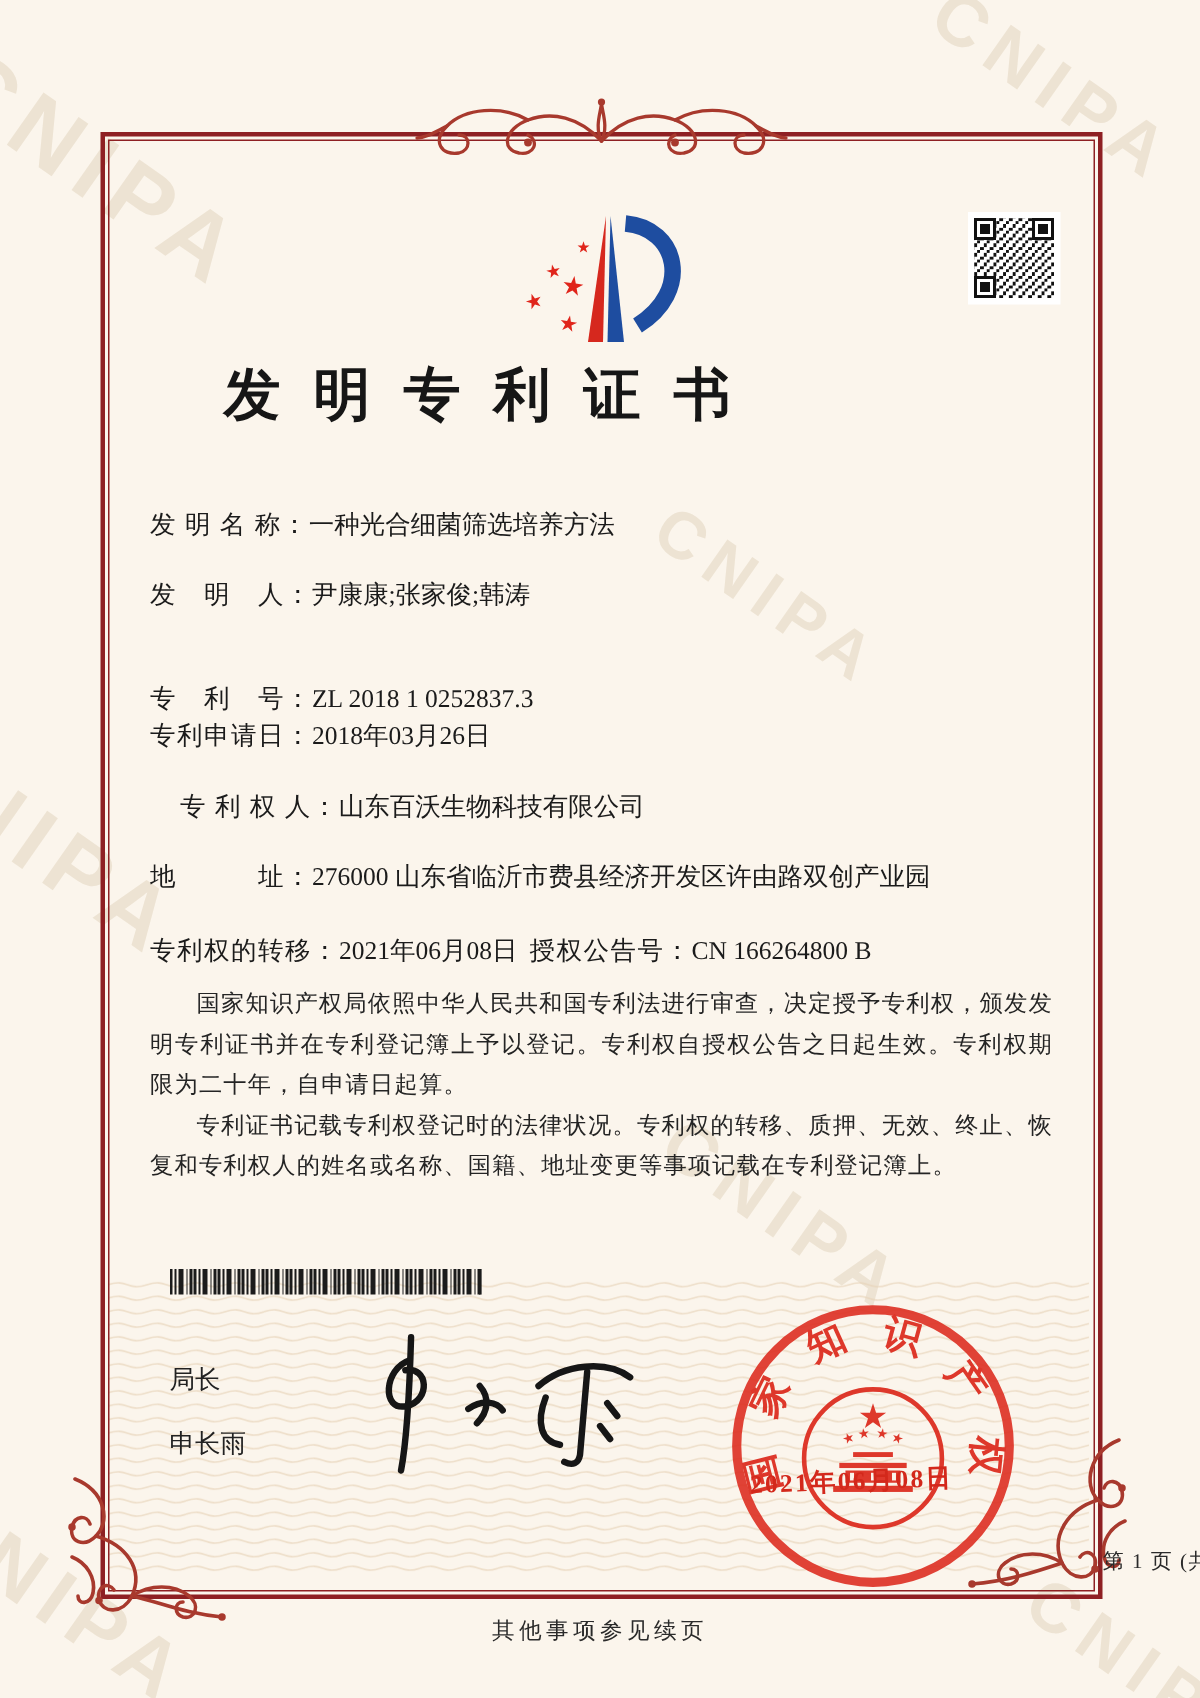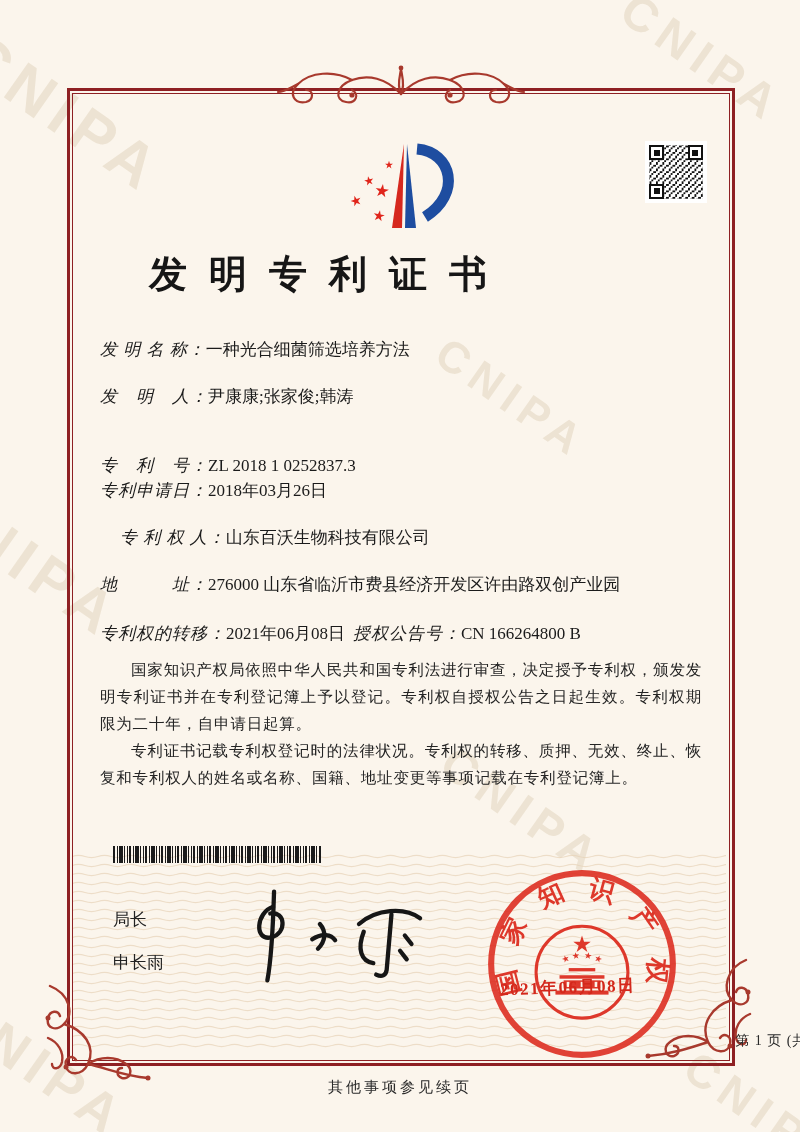--- a/index.html
+++ b/index.html
@@ -31,24 +31,24 @@
 
   .guilloche{position:absolute;left:72px;top:852px;}
 
   .certno{position:absolute;left:104px;top:138px;font-size:17px;color:#1c1c1c;
           letter-spacing:2px;}
   .logo{position:absolute;left:338px;top:132px;}
   .qr{position:absolute;left:645px;top:141px;}
 
   .title{position:absolute;left:0;top:238px;width:636px;text-align:center;
          font-size:38px;font-weight:700;color:#161616;letter-spacing:22px;
-         padding-left:22px;box-sizing:border-box;margin-top:11px;}
+         padding-left:22px;box-sizing:border-box;}
 
   .field{position:absolute;left:100px;font-size:17px;color:#1b1b1b;white-space:nowrap;}
-  .f-label{letter-spacing:1px;font-style:italic;}
+  .f-label{letter-spacing:1px;}
   .r0{top:338px;} .r1{top:385px;} .r2{top:454px;} .r3{top:479px;}
   .r4{top:526px;margin-left:20px;} .r5{top:573px;} .r6{top:622px;}
   .r6{width:600px;}
   .r6 .inner2{position:absolute;left:253px;top:0;white-space:nowrap;}
 
   .paras{position:absolute;left:100px;top:656px;width:602px;color:#242424;}
   .paras p{margin:0;font-size:15.5px;line-height:27px;text-indent:2em;
            letter-spacing:0.8px;text-align:justify;}
 
   .barcode{position:absolute;left:113px;top:846px;}

